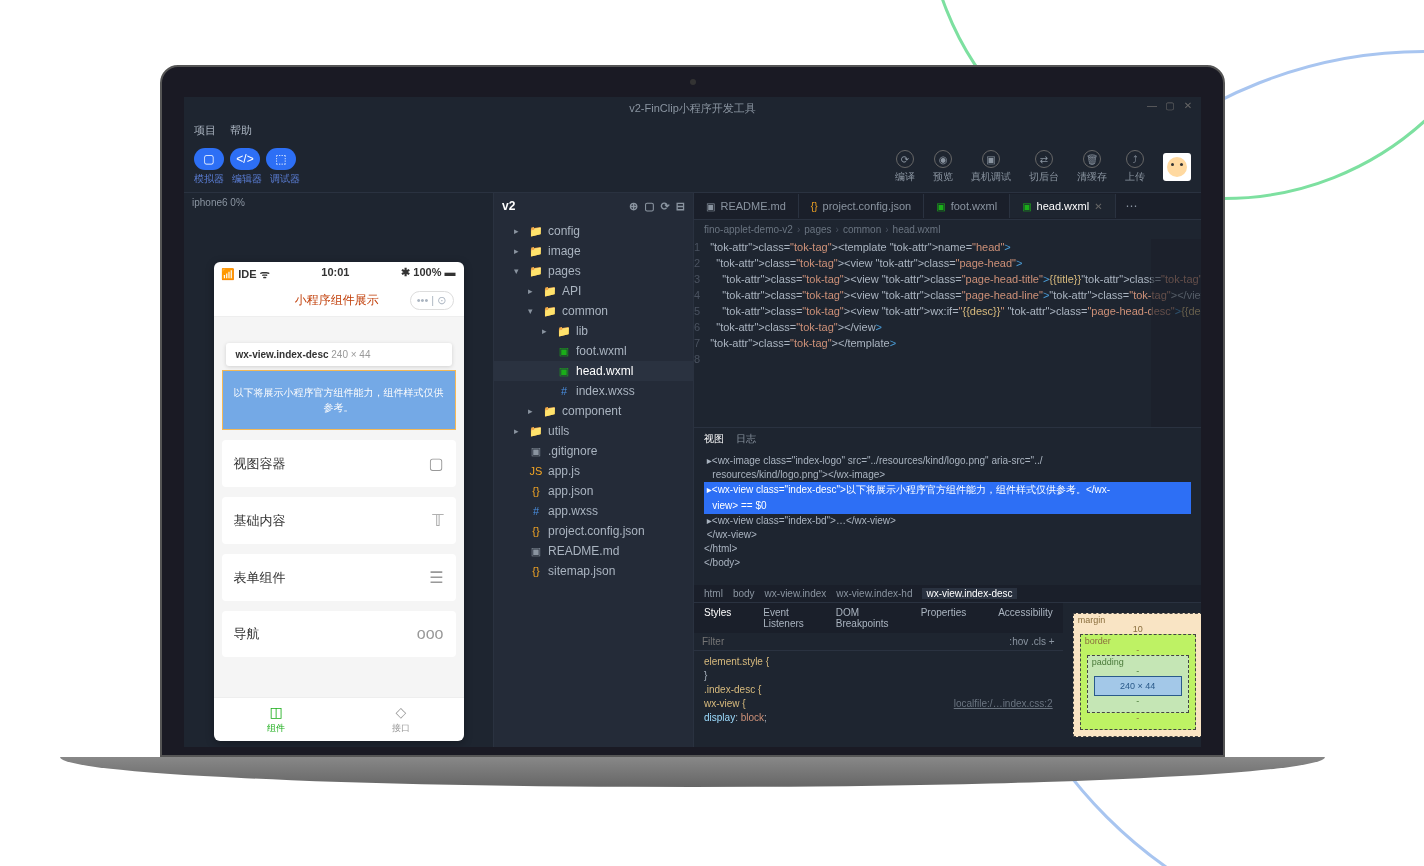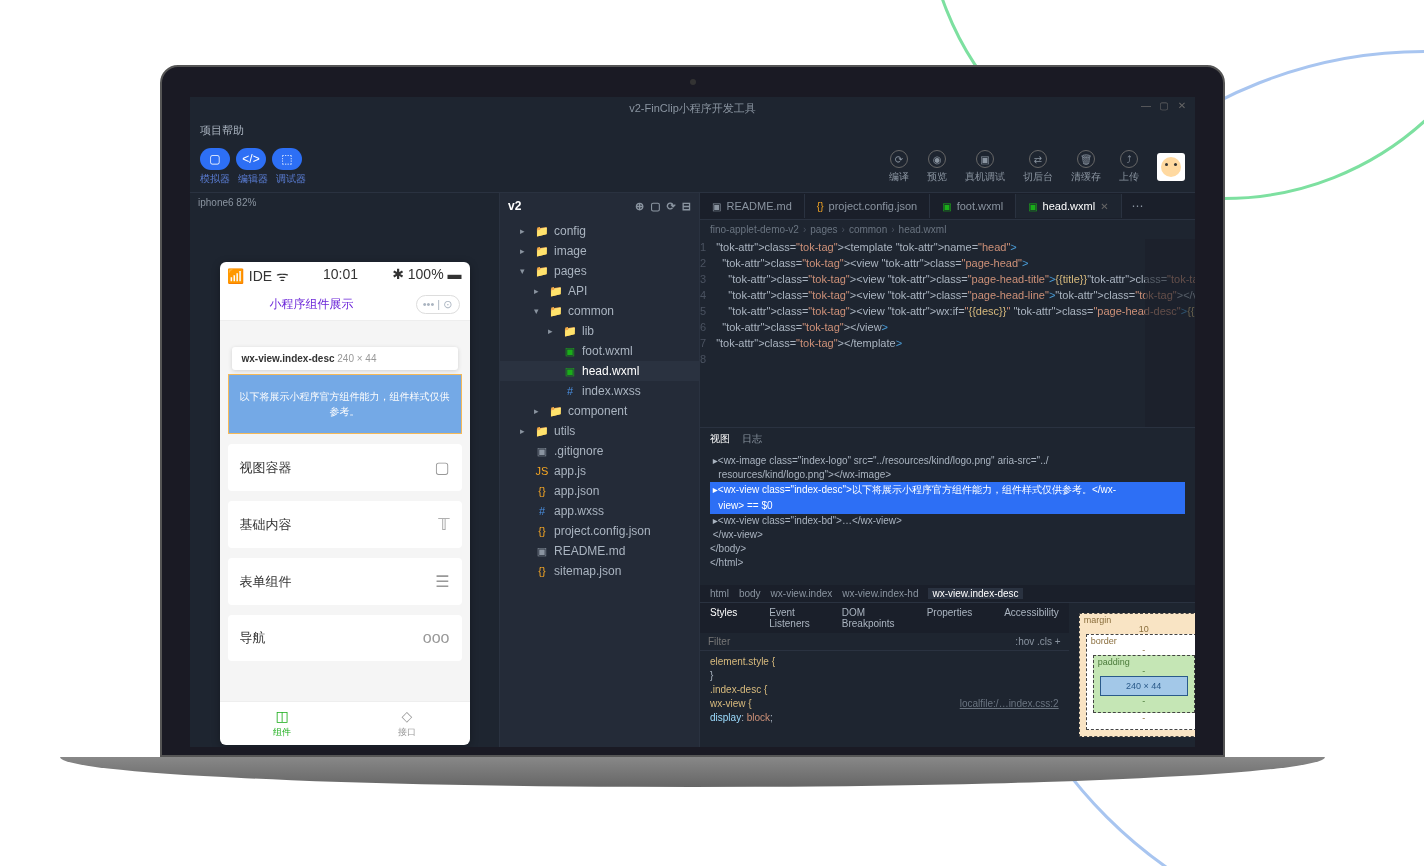--- a/index.html
+++ b/index.html
@@ -5,53 +5,53 @@
 * { margin: 0; padding: 0; box-sizing: border-box; font-family: -apple-system, "Segoe UI", sans-serif; }
 body { background: #fff; width: 1424px; height: 866px; overflow: hidden; position: relative; }
 
 
 .bg-curve { position: absolute; border: 3px solid; border-radius: 50%; pointer-events: none; }
 .bg-curve.green { width: 600px; height: 600px; border-color: #7de0a0; top: -400px; right: -100px; }
 .bg-curve.blue { width: 900px; height: 900px; border-color: #a8c5f0; top: 50px; right: -450px; }
 
 
 .laptop { position: absolute; left: 160px; top: 65px; width: 1065px; }
-.laptop-screen { background: #1a1a24; border-radius: 18px 18px 0 0; padding: 30px 28px 8px; border: 2px solid #555; }
+.laptop-screen { background: #1a1a24; border-radius: 18px 18px 0 0; padding: 30px 22px 8px; border: 2px solid #555; }
 .laptop-camera { position: absolute; top: 14px; left: 50%; width: 6px; height: 6px; background: #333; border-radius: 50%; transform: translateX(-50%); }
 .laptop-base { height: 30px; background: linear-gradient(#888, #666); margin: 0 -100px; border-radius: 0 0 50% 50% / 0 0 100% 100%; }
 
 
 .ide { background: #1e2530; height: 650px; display: flex; flex-direction: column; font-size: 12px; color: #aab4c0; }
 .ide-titlebar { display: flex; align-items: center; justify-content: center; height: 22px; position: relative; font-size: 11px; color: #8a94a0; }
 .ide-window-controls { position: absolute; right: 6px; top: 3px; display: flex; gap: 4px; }
 .ide-window-controls span { width: 14px; height: 14px; font-size: 10px; color: #666; text-align: center; cursor: pointer; }
-.ide-menubar { display: flex; gap: 0; padding: 4px 10px; font-size: 11px; color: #aab4c0; }
+.ide-menubar { display: flex; gap: 14px; padding: 4px 10px; font-size: 11px; color: #aab4c0; }
 .ide-menubar span { cursor: pointer; }
 
 .ide-toolbar { display: flex; align-items: center; padding: 6px 10px; gap: 8px; }
 .mode-buttons { display: flex; gap: 6px; }
 .mode-btn { background: #2d6ff5; color: #fff; border-radius: 12px; width: 30px; height: 22px; display: flex; align-items: center; justify-content: center; font-size: 12px; cursor: pointer; }
 .mode-labels { display: flex; gap: 8px; font-size: 10px; color: #5a7dd4; margin-top: 2px; }
 .toolbar-spacer { flex: 1; }
 .toolbar-actions { display: flex; gap: 18px; }
 .toolbar-action { display: flex; flex-direction: column; align-items: center; gap: 2px; cursor: pointer; font-size: 10px; color: #8a94a0; }
 .toolbar-action .ico { width: 18px; height: 18px; border: 1px solid #666; border-radius: 50%; display: flex; align-items: center; justify-content: center; font-size: 10px; }
 .avatar { width: 28px; height: 28px; background: #fff; border-radius: 3px; margin-left: 10px; display: flex; align-items: center; justify-content: center; }
 .avatar-face { width: 20px; height: 20px; background: #ffd9a0; border-radius: 50%; position: relative; }
 .avatar-face::before { content: ""; position: absolute; top: 6px; left: 4px; width: 3px; height: 3px; background: #333; border-radius: 50%; box-shadow: 9px 0 #333; }
 
 .ide-body { flex: 1; display: flex; border-top: 1px solid #2a3240; overflow: hidden; }
 
 
 .sim-panel { width: 310px; background: #1e2530; display: flex; flex-direction: column; border-right: 1px solid #2a3240; }
 .sim-status { font-size: 10px; color: #8a94a0; padding: 4px 8px; }
 .sim-device { margin: 50px auto 0; width: 250px; background: #fff; border-radius: 6px; overflow: hidden; box-shadow: 0 2px 8px rgba(0,0,0,.3); }
-.sim-statusbar { display: flex; justify-content: space-between; padding: 4px 8px; font-size: 14px; color: #333; font-weight: normal; }
+.sim-statusbar { display: flex; justify-content: space-between; padding: 4px 8px; font-size: 11px; color: #333; font-weight: bold; }
 .sim-navbar { display: flex; align-items: center; justify-content: space-between; padding: 6px 10px; border-bottom: 1px solid #eee; }
-.sim-title { font-size: 12px; color: #6d28d9; font-weight: 500; flex: 1; }
+.sim-title { font-size: 12px; color: #c2410c; font-weight: 500; flex: 1; text-align: center; }
 .sim-nav-right { display: flex; gap: 4px; }
 .sim-capsule { border: 1px solid #ddd; border-radius: 12px; padding: 2px 6px; font-size: 11px; display: flex; align-items: center; gap: 6px; }
 .sim-body { background: #f5f5f5; padding: 8px; min-height: 380px; }
 .sim-tooltip { background: #fff; padding: 6px 10px; font-size: 10px; color: #333; margin: 18px 4px 4px; box-shadow: 0 1px 4px rgba(0,0,0,.15); border-radius: 3px; }
 .sim-dim { color: #999; }
 .sim-highlight { background: #4a90e2; color: #fff; opacity: .75; font-size: 10px; padding: 14px 8px; text-align: center; line-height: 1.5; border: 1px solid #f5a623; }
 .sim-list-item { background: #fff; margin-top: 10px; padding: 14px 12px; display: flex; justify-content: space-between; align-items: flex-end; border-radius: 4px; font-size: 13px; color: #333; }
 .sim-list-item .licon { color: #999; font-size: 16px; }
 .sim-tabbar { display: flex; border-top: 1px solid #eee; }
 .sim-tab { flex: 1; text-align: center; padding: 6px; font-size: 9px; color: #999; }
@@ -111,21 +111,21 @@
 .dt-filter { display: flex; padding: 3px 8px; border-bottom: 1px solid #2a3240; }
 .dt-filter input { background: transparent; border: none; color: #8a94a0; font-size: 10px; flex: 1; outline: none; }
 .dt-filter .opts { color: #8a94a0; }
 .dt-css { padding: 4px 10px; font-family: Menlo, Consolas, monospace; line-height: 14px; }
 .dt-sel { color: #d7ba7d; } .dt-prop { color: #9cdcfe; } .dt-val { color: #ce9178; } .dt-src { float: right; color: #6a7480; text-decoration: underline; }
 
 .box-model { width: 150px; padding: 10px; display: flex; align-items: center; justify-content: center; }
 .bm { border: 1px dashed #444; padding: 10px 6px 6px; font-size: 9px; position: relative; text-align: center; }
 .bm-label { position: absolute; top: 1px; left: 4px; }
 .bm.margin { background: #f9e4c4; color: #8b6f3e; width: 130px; }
-.bm.border { background: #ffffff; color: #8b6f3e; }
+.bm.border { background: #bef264; color: #8b6f3e; }
 .bm.padding { background: #c5e6b5; color: #4a7a3a; }
 .bm.content { background: #a3c8e8; color: #2a5a8a; padding: 4px 8px; border: 1px solid #2a5a8a; }
 </style>
 </head>
 <body>
 
 <div class="bg-curve green"></div>
 <div class="bg-curve blue"></div>
 
 <div class="laptop">
@@ -194,21 +194,21 @@
             </div>
           </div>
         <div class="avatar">
             <div class="avatar-face"></div>
           </div>
       </div>
 
       <div class="ide-body">
 
         <div class="sim-panel">
-          <div class="sim-status">iphone6 82%</div>
+          <div class="sim-status">iphone6 0%</div>
           <div class="sim-device">
             <div class="sim-statusbar">
               <span>📶 IDE ᯤ</span>
               <span>10:01</span>
               <span>✱ 100% ▬</span>
             </div>
             <div class="sim-navbar">
               <span style="width:40px"></span>
               <span class="sim-title">小程序组件展示</span>
               <div class="sim-nav-right">
@@ -396,22 +396,22 @@
               <span class="active">视图</span>
               <span>日志</span>
             </div>
             <div class="dt-dom" id="dt-dom">
                 <div class=""> ▸&lt;wx-image class="index-logo" src="../resources/kind/logo.png" aria-src="../</div>
                 <div class="">   resources/kind/logo.png"&gt;&lt;/wx-image&gt;</div>
                 <div class="sel"> ▸&lt;wx-view class="index-desc"&gt;以下将展示小程序官方组件能力，组件样式仅供参考。&lt;/wx-</div>
                 <div class="sel">   view&gt; == $0</div>
                 <div class=""> ▸&lt;wx-view class="index-bd"&gt;…&lt;/wx-view&gt;</div>
                 <div class=""> &lt;/wx-view&gt;</div>
+                <div class="">&lt;/html&gt;</div>
                 <div class="">&lt;/body&gt;</div>
-                <div class="">&lt;/html&gt;</div>
               </div>
             <div class="dt-crumbs" id="dt-crumbs">
                 <span class="">html</span>
                 <span class="">body</span>
                 <span class="">wx-view.index</span>
                 <span class="">wx-view.index-hd</span>
                 <span class="active">wx-view.index-desc</span>
               </div>
             <div class="dt-lower">
               <div class="dt-styles">

